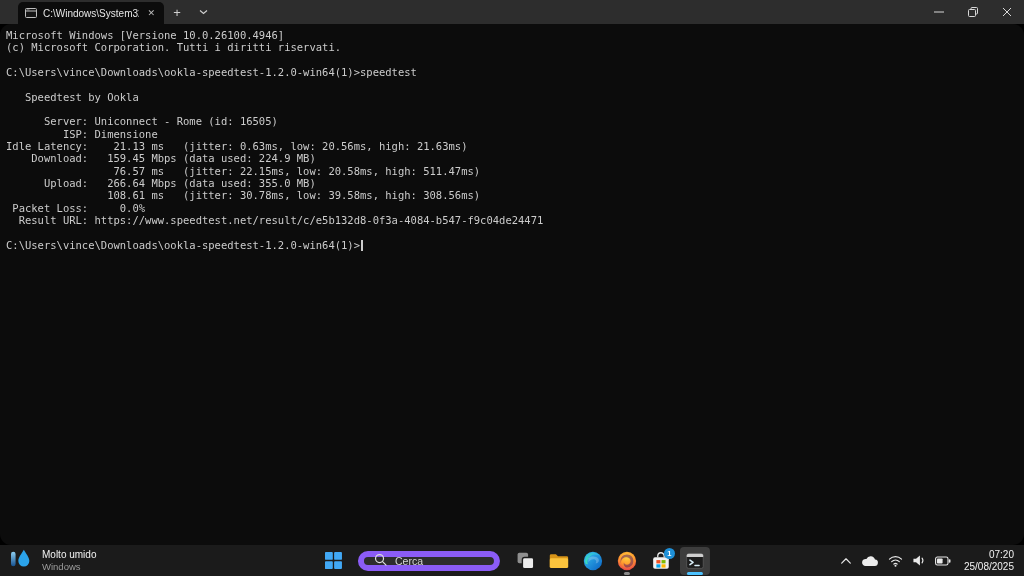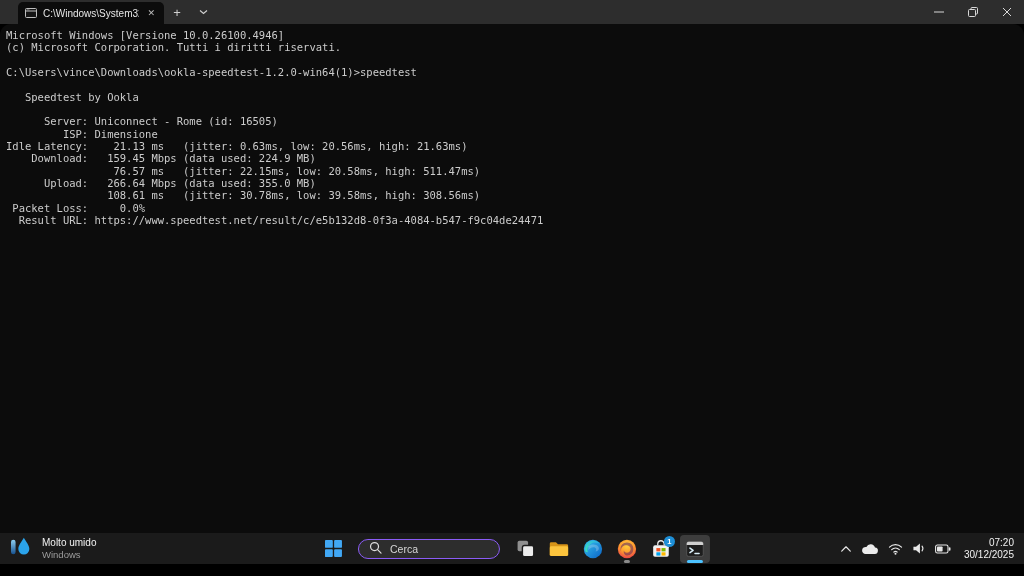--- a/index.html
+++ b/index.html
@@ -15,32 +15,32 @@
   .newtab { width:26px; font-size:13px; }
   .tabdrop { width:26px; font-size:9px; }
   .win-controls { margin-left:auto; display:flex; height:24px; }
   .win-btn { width:34px; height:24px; display:flex; align-items:center; justify-content:center; }
   .terminal-body { position:absolute; top:24px; left:0; right:0; bottom:31px; background:#0c0c0c; padding:5px 0 0 6px; cursor:text;border-radius:11px; }
   .term-text { font-family:"DejaVu Sans Mono", monospace; font-size:10.5px; line-height:12.35px; color:#cccccc; white-space:pre; }
   .prompt-row { margin-top:12.35px; }
   .cursor { display:inline-block; width:1.5px; height:11px; background:#cccccc; vertical-align:text-bottom; margin-left:1px; }
 
   
-  .taskbar { position:absolute; bottom:12px; left:0; right:0; height:31px; background:#1b1b1b; }
+  .taskbar { position:absolute; bottom:0; left:0; right:0; height:31px; background:#1b1b1b; }
   .weather { position:absolute; left:0; top:0; bottom:0; display:flex; align-items:center; gap:8px; padding:0 12px 0 10px; }
   .weather-txt { display:flex; flex-direction:column; justify-content:center; }
   .weather-cond { color:#f2f2f2; font-size:10px; line-height:12px; }
   .weather-time { color:#9d9d9d; font-size:9.5px; line-height:11px; }
 
   .tb-center { position:absolute; left:50%; top:0; bottom:0; transform:translateX(-49.5%); display:flex; align-items:center; gap:4px; }
   .app-btn { width:30px; height:28px; border-radius:4px; display:flex; align-items:center; justify-content:center; position:relative; }
   .app-btn.active { background:#3d3d3d; }
   .run-pill { position:absolute; bottom:0px; left:50%; transform:translateX(-50%); width:6px; height:2.5px; border-radius:2px; background:#8a8a8a; }
   .active-pill { position:absolute; bottom:0px; left:50%; transform:translateX(-50%); width:16px; height:3px; border-radius:2px; background:#4cc2ff; }
-  .search-box { width:142px; height:20px; margin:0 6px; background:#2d2d2d; border:1px solid #8b5cf6; border-radius:999px; display:flex; align-items:center; gap:8px; padding-left:10px; }
+  .search-box { width:142px; height:20px; margin:0 6px; background:#2d2d2d; border:6px solid #8b5cf6; border-radius:999px; display:flex; align-items:center; gap:8px; padding-left:10px; }
   .search-label { color:#d6d6d6; font-size:10.5px; }
   .badge { position:absolute; top:1px; right:1px; min-width:11px; height:11px; border-radius:6px; background:#1e90d8; color:#fff; font-size:7.5px; line-height:11px; text-align:center; font-weight:bold; }
 
   .tb-right { position:absolute; right:0; top:0; bottom:0; display:flex; align-items:center; gap:9px; padding-right:10px; }
   .tray-icon { display:flex; align-items:center; justify-content:center; }
   .clock { text-align:right; color:#f2f2f2; font-size:10px; line-height:12px; margin-left:4px; }
 </style>
 </head>
 <body>
 
@@ -97,20 +97,21 @@
 
       Server: Uniconnect - Rome (id: 16505)
          ISP: Dimensione
 Idle Latency:    21.13 ms   (jitter: 0.63ms, low: 20.56ms, high: 21.63ms)
     Download:   159.45 Mbps (data used: 224.9 MB)
                  76.57 ms   (jitter: 22.15ms, low: 20.58ms, high: 511.47ms)
       Upload:   266.64 Mbps (data used: 355.0 MB)
                 108.61 ms   (jitter: 30.78ms, low: 39.58ms, high: 308.56ms)
  Packet Loss:     0.0%
   Result URL: https://www.speedtest.net/result/c/e5b132d8-0f3a-4084-b547-f9c04de24471</pre>
+  <div class="term-text prompt-row"><span>C:\Users\vince\Downloads\ookla-speedtest-1.2.0-win64(1)&gt;</span><span class="cursor"></span></div>
 </div>
 
 <div class="taskbar">
 
   <div class="weather">
     <span>
       <svg width="24" height="22" viewBox="0 0 26 24">
         <defs>
             <linearGradient id="tg" x1="0" y1="0" x2="0" y2="1">
               <stop offset="0" stop-color="#8fd0f2"></stop>
@@ -237,16 +238,16 @@
     </span>
     <span class="tray-icon">
       <svg width="16" height="10" viewBox="0 0 16 10">
           <rect x="0.6" y="1" width="12.4" height="8" rx="1.8" fill="none" stroke="#e8e8e8" stroke-width="1.1"></rect>
           <rect x="13.8" y="3.3" width="1.7" height="3.4" rx="0.8" fill="#e8e8e8"></rect>
           <rect x="2" y="2.4" width="5.6" height="5.2" rx="0.8" fill="#e8e8e8"></rect>
         </svg>
     </span>
     <span class="clock">
       <span>07:20</span><br>
-      <span>30/12/2025</span>
+      <span>25/08/2025</span>
     </span>
   </div>
 </div>
 
 </body></html>

